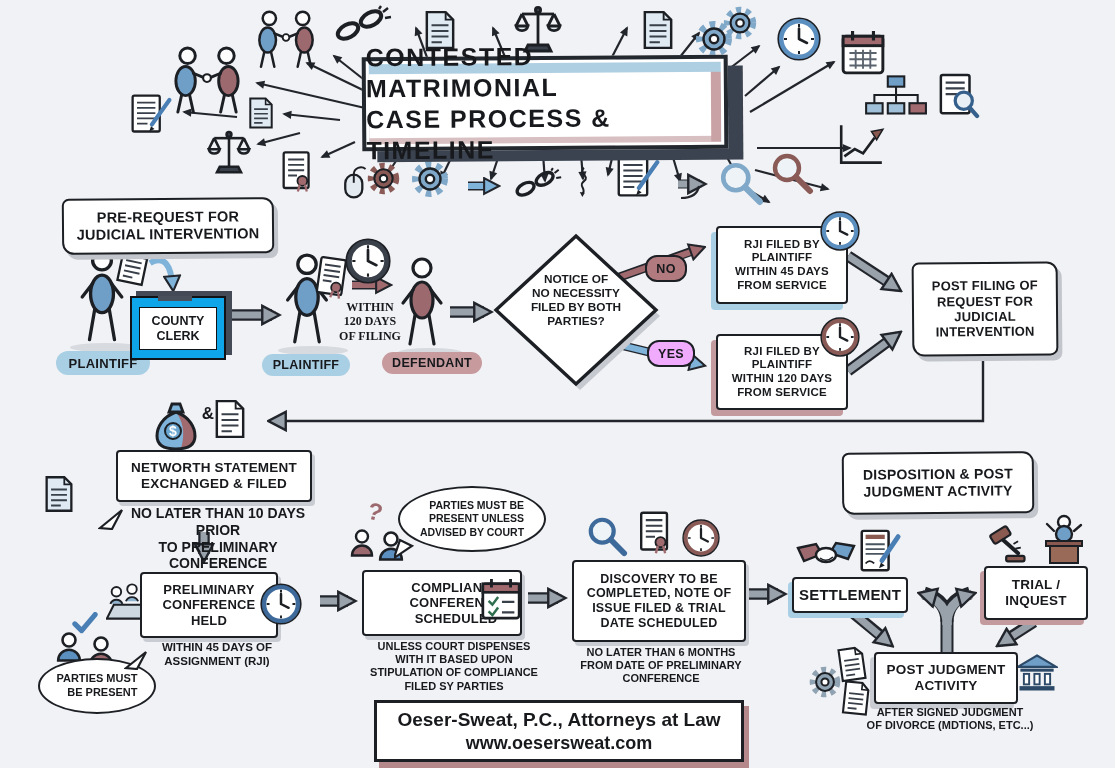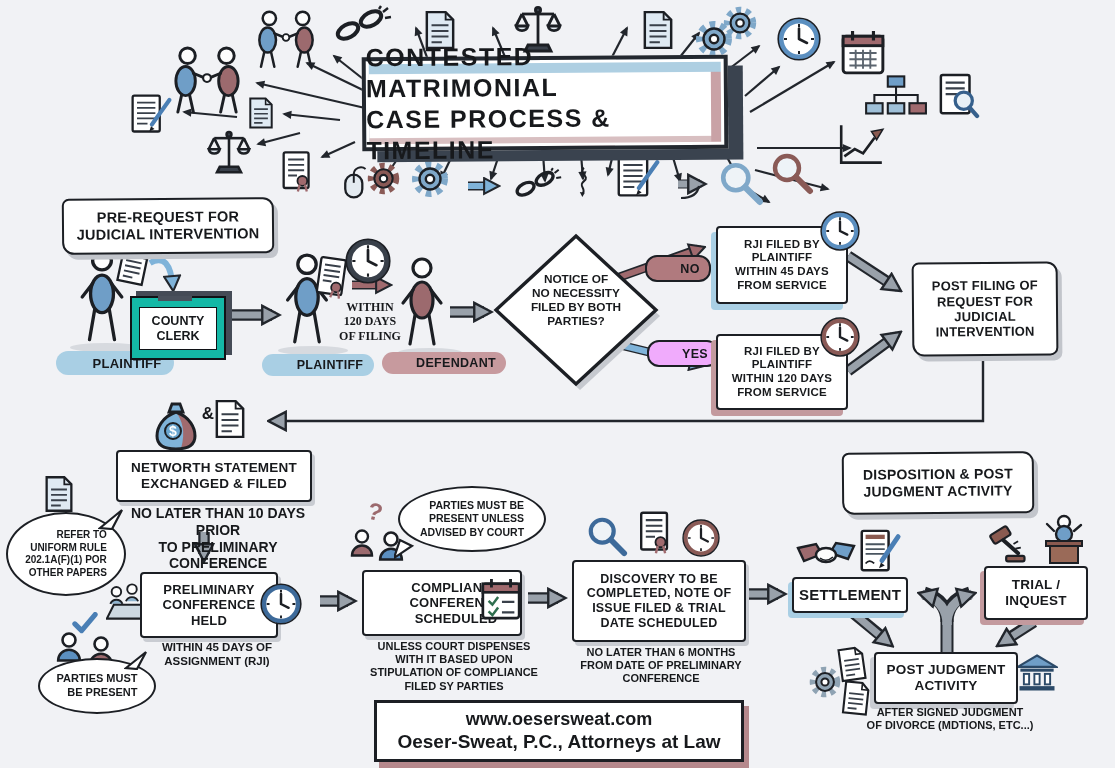--- a/index.html
+++ b/index.html
@@ -1,21 +1,21 @@
 <!DOCTYPE html>
 <html><head>
 <meta charset="utf-8">
 <style>
   html,body{margin:0;padding:0;background:#dfe1e6;font-family:"Liberation Sans",sans-serif;}
   #canvas{position:relative;width:1115px;height:768px;background:#f1f2f5;overflow:hidden;color:#17191c;margin:0 auto;}
   .abs{position:absolute;}
   .box{position:absolute;background:#fff;border:2.5px solid #1c1f24;border-radius:4px;display:flex;align-items:center;justify-content:center;text-align:center;font-weight:bold;white-space:pre-line;line-height:1.18;letter-spacing:.2px;z-index:3;}
   .sketch{border-radius:7px 11px 8px 12px;box-shadow:4px 5px 0 #c2c5cb;transform:rotate(-.5deg);}
   .note{position:absolute;font-weight:bold;text-align:center;white-space:pre-line;line-height:1.2;z-index:3;}
-  .pill{position:absolute;border-radius:12px;font-weight:bold;display:flex;align-items:center;justify-content:center;z-index:3;letter-spacing:.3px;padding-left:24px;}
+  .pill{position:absolute;border-radius:12px;font-weight:bold;display:flex;align-items:center;justify-content:center;z-index:3;letter-spacing:.3px;}
   .bubble{position:absolute;background:#fff;border:2.5px solid #1c1f24;border-radius:50%;display:flex;align-items:center;justify-content:center;text-align:right;font-weight:bold;white-space:pre-line;line-height:1.25;z-index:3;}
   .icon{z-index:2;}
   .badge{z-index:4;}
   .fshadow{position:absolute;background:#d7dadf;border-radius:50%;z-index:1;}
   svg text{font-family:"Liberation Sans",sans-serif;}
   .ar-bk{stroke:#22262c;stroke-width:11.5;stroke-linecap:butt;fill:none;}
   .ar-bk2{stroke:#22262c;stroke-width:9;stroke-linecap:butt;fill:none;}
   .ar-gy{stroke:#99a1aa;stroke-width:7;fill:none;marker-end:url(#mGray);}
   .ar-mr{stroke:#a06a6e;stroke-width:6;fill:none;marker-end:url(#mMaroon);}
   .ar-bl{stroke:#7fb3d9;stroke-width:6;fill:none;marker-end:url(#mBlue);}
@@ -371,21 +371,21 @@
 
   <div class="fshadow" style="left:70px;top:343px;width:72px;height:9px"></div>
   <svg class="abs icon" style="left:78px;top:248px;width:48px;height:100px;color:#6f9ec7">
       <use href="#s-person"></use>
     </svg>
   <svg class="abs icon" style="left:118px;top:246px;width:30px;height:40px;color:#fff;transform:rotate(12deg)">
       <use href="#s-doc"></use>
     </svg>
   <div class="pill" style="left:56px;top:351px;width:94px;height:24px;background:#a9cfe4;font-size:13px;">PLAINTIFF</div>
 
-  <div class="abs" style="left:130px;top:296px;width:92px;height:60px;background:#14b8a6;border:2px solid #101216;z-index:3;box-shadow:6px -5px 0 #454b56;">
+  <div class="abs" style="left:130px;top:296px;width:92px;height:60px;background:#0ea5e9;border:2px solid #101216;z-index:3;box-shadow:6px -5px 0 #454b56;">
     <div style="position:absolute;left:26px;top:-2px;width:34px;height:5px;background:#4a505b;"></div>
     <div style="position:absolute;left:7px;top:9px;right:7px;bottom:8px;background:#fff;border:1.5px solid #101216;display:flex;align-items:center;justify-content:center;font-weight:bold;font-size:12.5px;white-space:pre-line;line-height:1.2;text-align:center;">COUNTY
 CLERK</div>
   </div>
 
   <div class="fshadow" style="left:278px;top:346px;width:70px;height:9px"></div>
   <svg class="abs icon" style="left:284px;top:252px;width:46px;height:98px;color:#6f9ec7">
       <use href="#s-person"></use>
     </svg>
   <svg class="abs icon" style="left:316px;top:256px;width:32px;height:44px;transform:rotate(8deg)">
@@ -448,24 +448,20 @@
     </svg>
 
   <div class="box" style="left:116px;top:450px;width:192px;height:48px;font-size:13.5px;box-shadow:3px 4px 0 #c9ccd2;">NETWORTH STATEMENT
 EXCHANGED &amp; FILED</div>
   <div class="note" style="left:112px;top:505px;width:212px;font-size:14px;">NO LATER THAN 10 DAYS PRIOR
 TO PRELIMINARY CONFERENCE</div>
 
   <svg class="abs icon" style="left:44px;top:474px;width:30px;height:40px;color:#dfeaf3">
       <use href="#s-doc"></use>
     </svg>
-  <div class="bubble" style="left:6px;top:512px;width:116px;height:80px;font-size:10px;">REFER TO
-UNIFORM RULE
-202.1A(F)(1) POR
-OTHER PAPERS</div>
   <svg class="abs badge" style="left:98px;top:508px;width:26px;height:22px">
       <polygon points="2,20 24,2 14,21" fill="#fff" stroke="#1c1f24" stroke-width="2.2"></polygon>
     </svg>
 
   <div class="box" style="left:140px;top:572px;width:134px;height:62px;font-size:13px;box-shadow:3px 4px 0 #c9ccd2;">PRELIMINARY
 CONFERENCE
 HELD</div>
   <svg class="abs icon" style="left:106px;top:583px;width:52px;height:40px">
       <use href="#s-table"></use>
     </svg>
@@ -563,17 +559,17 @@
     </svg>
   <svg class="abs icon" style="left:1016px;top:648px;width:42px;height:50px">
       <use href="#s-bank"></use>
     </svg>
   <div class="box" style="left:874px;top:652px;width:140px;height:48px;font-size:13.5px;box-shadow:-4px 5px 0 #c9ccd2;">POST JUDGMENT
 ACTIVITY</div>
   <div class="note" style="left:852px;top:706px;width:196px;font-size:11px;">AFTER SIGNED JUDGMENT
 OF DIVORCE (MDTIONS, ETC...)</div>
 
   <div class="abs" style="left:374px;top:700px;width:364px;height:56px;background:#fff;border:3px solid #1c1f24;z-index:3;box-shadow:5px 6px 0 #b5888c;display:flex;flex-direction:column;align-items:center;justify-content:center;line-height:1.25;">
+    <div style="font-size:19px;font-weight:bold;">Oeser-Sweat, P.C., Attorneys at Law</div>
     <div style="font-size:18px;font-weight:bold;">www.oesersweat.com</div>
-    <div style="font-size:19px;font-weight:bold;">Oeser-Sweat, P.C., Attorneys at Law</div>
   </div>
 
 </div>
 
 </body></html>

